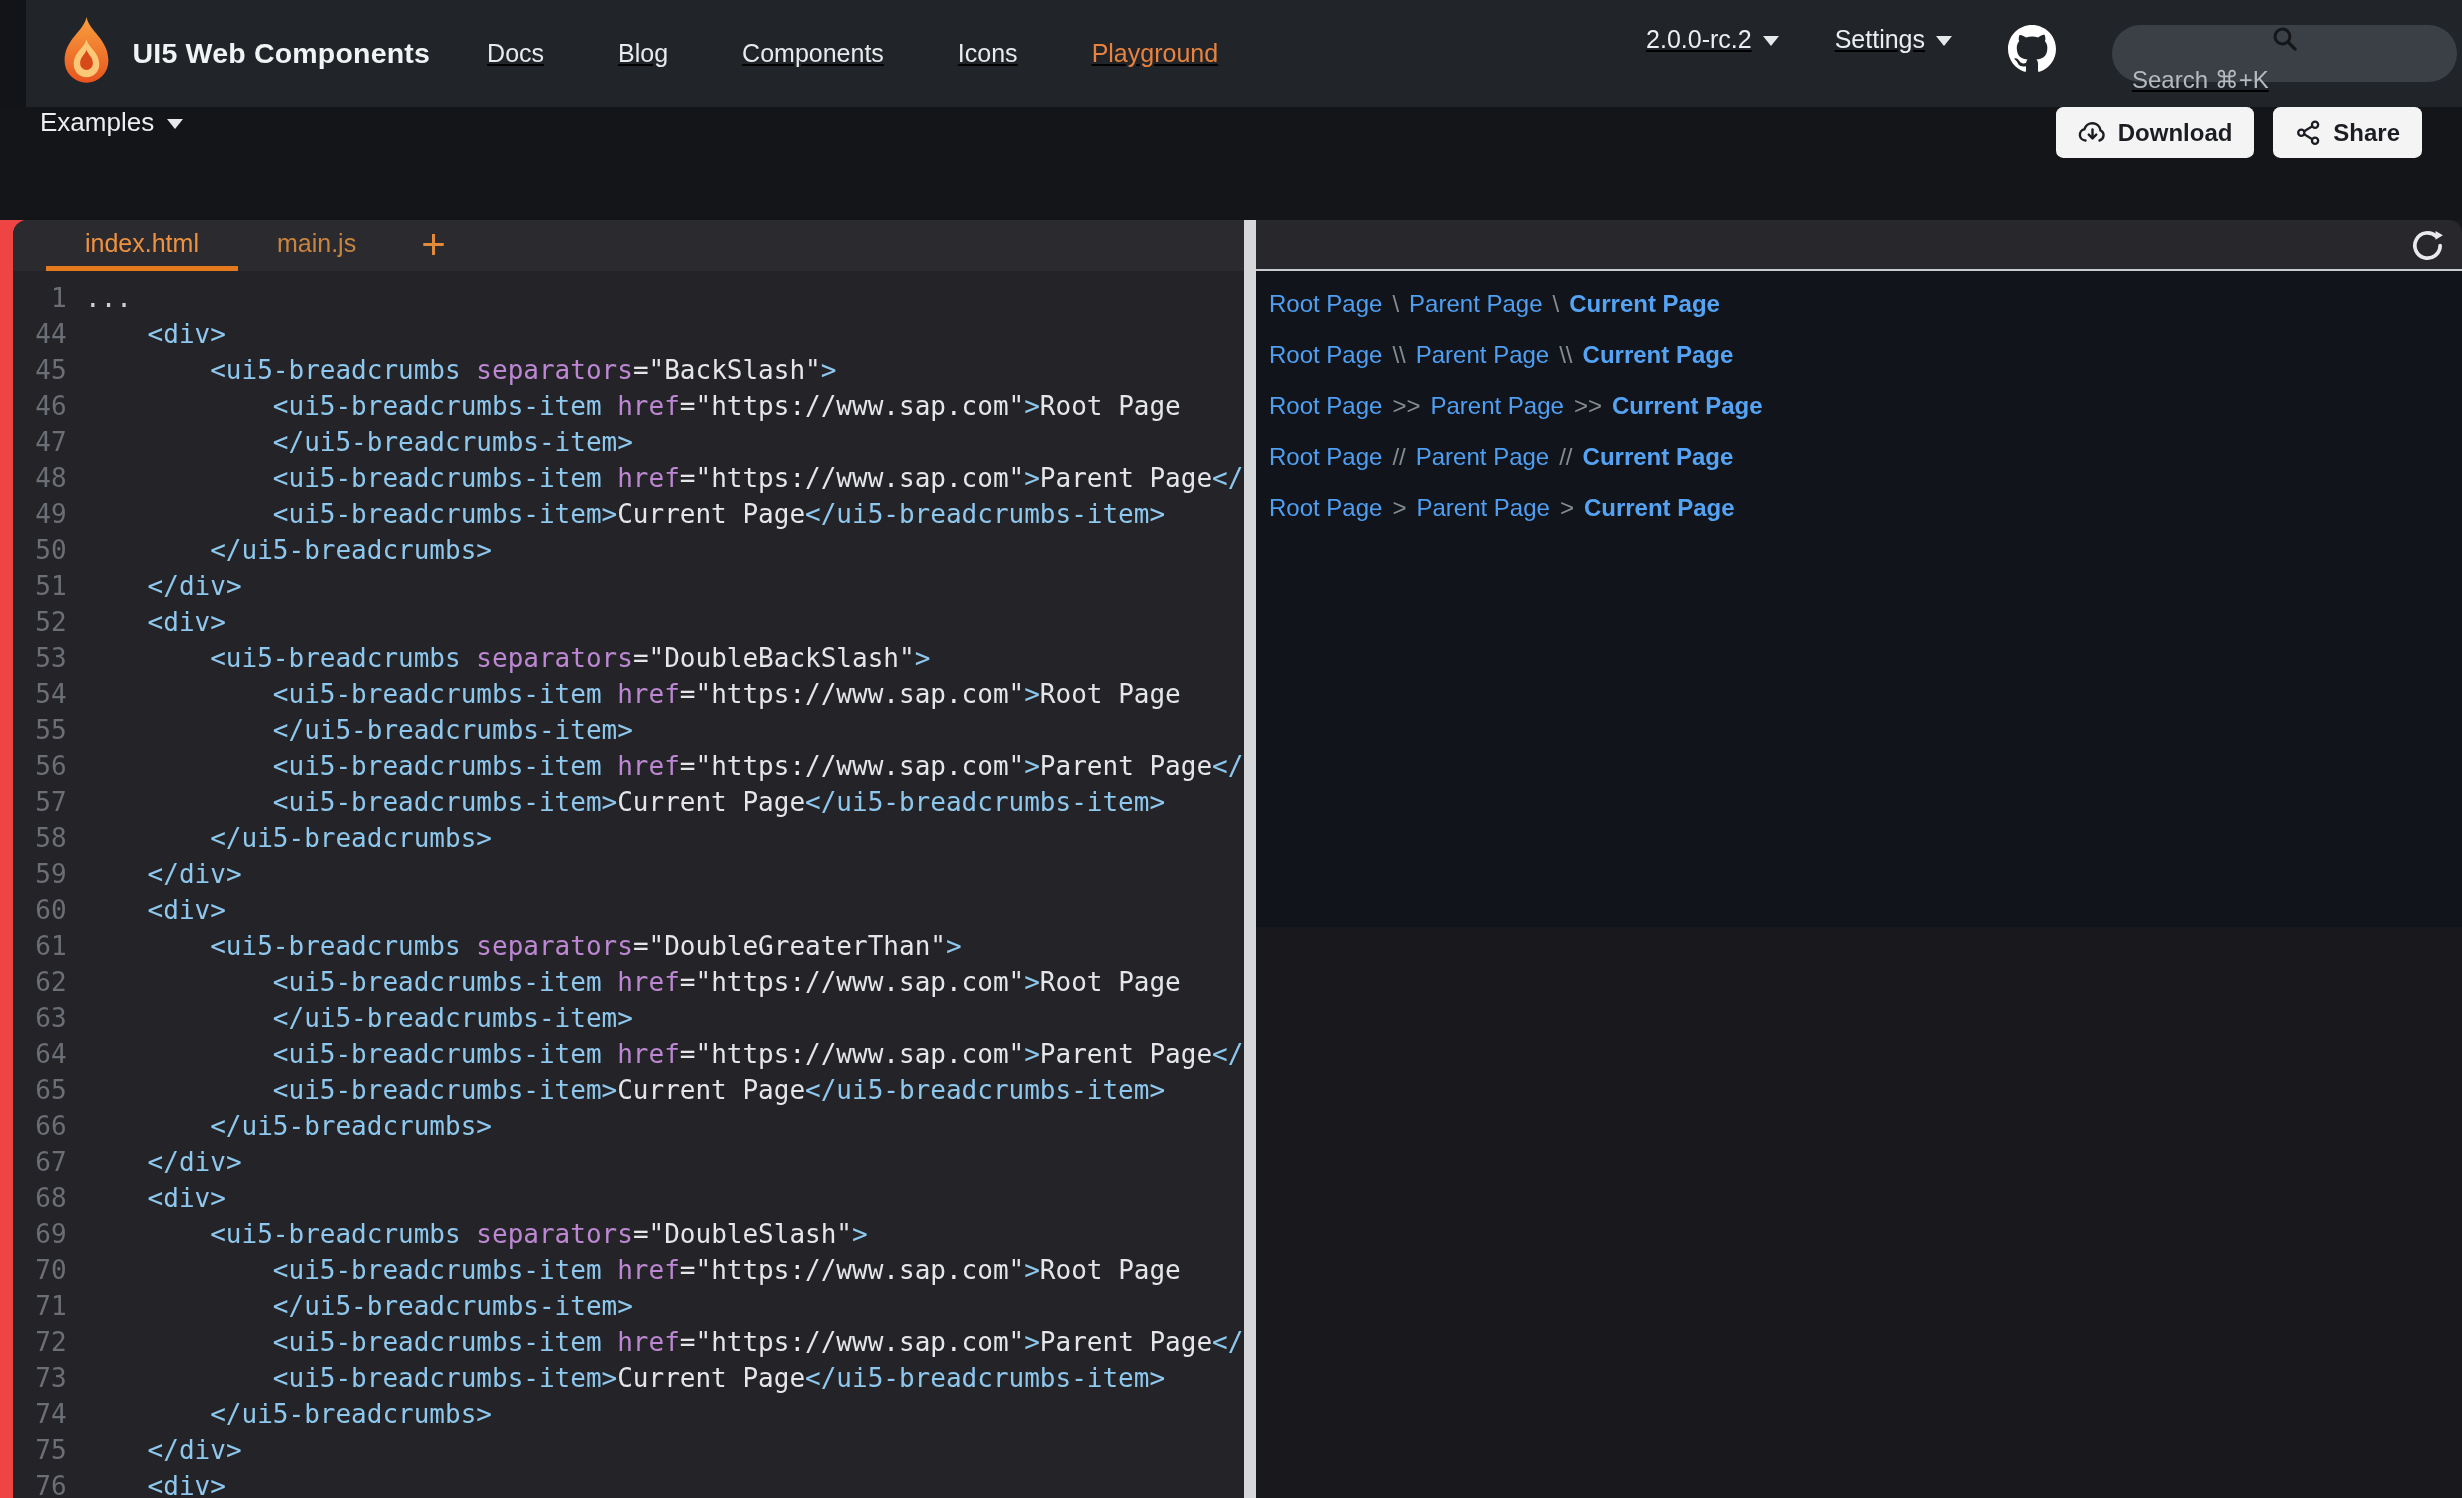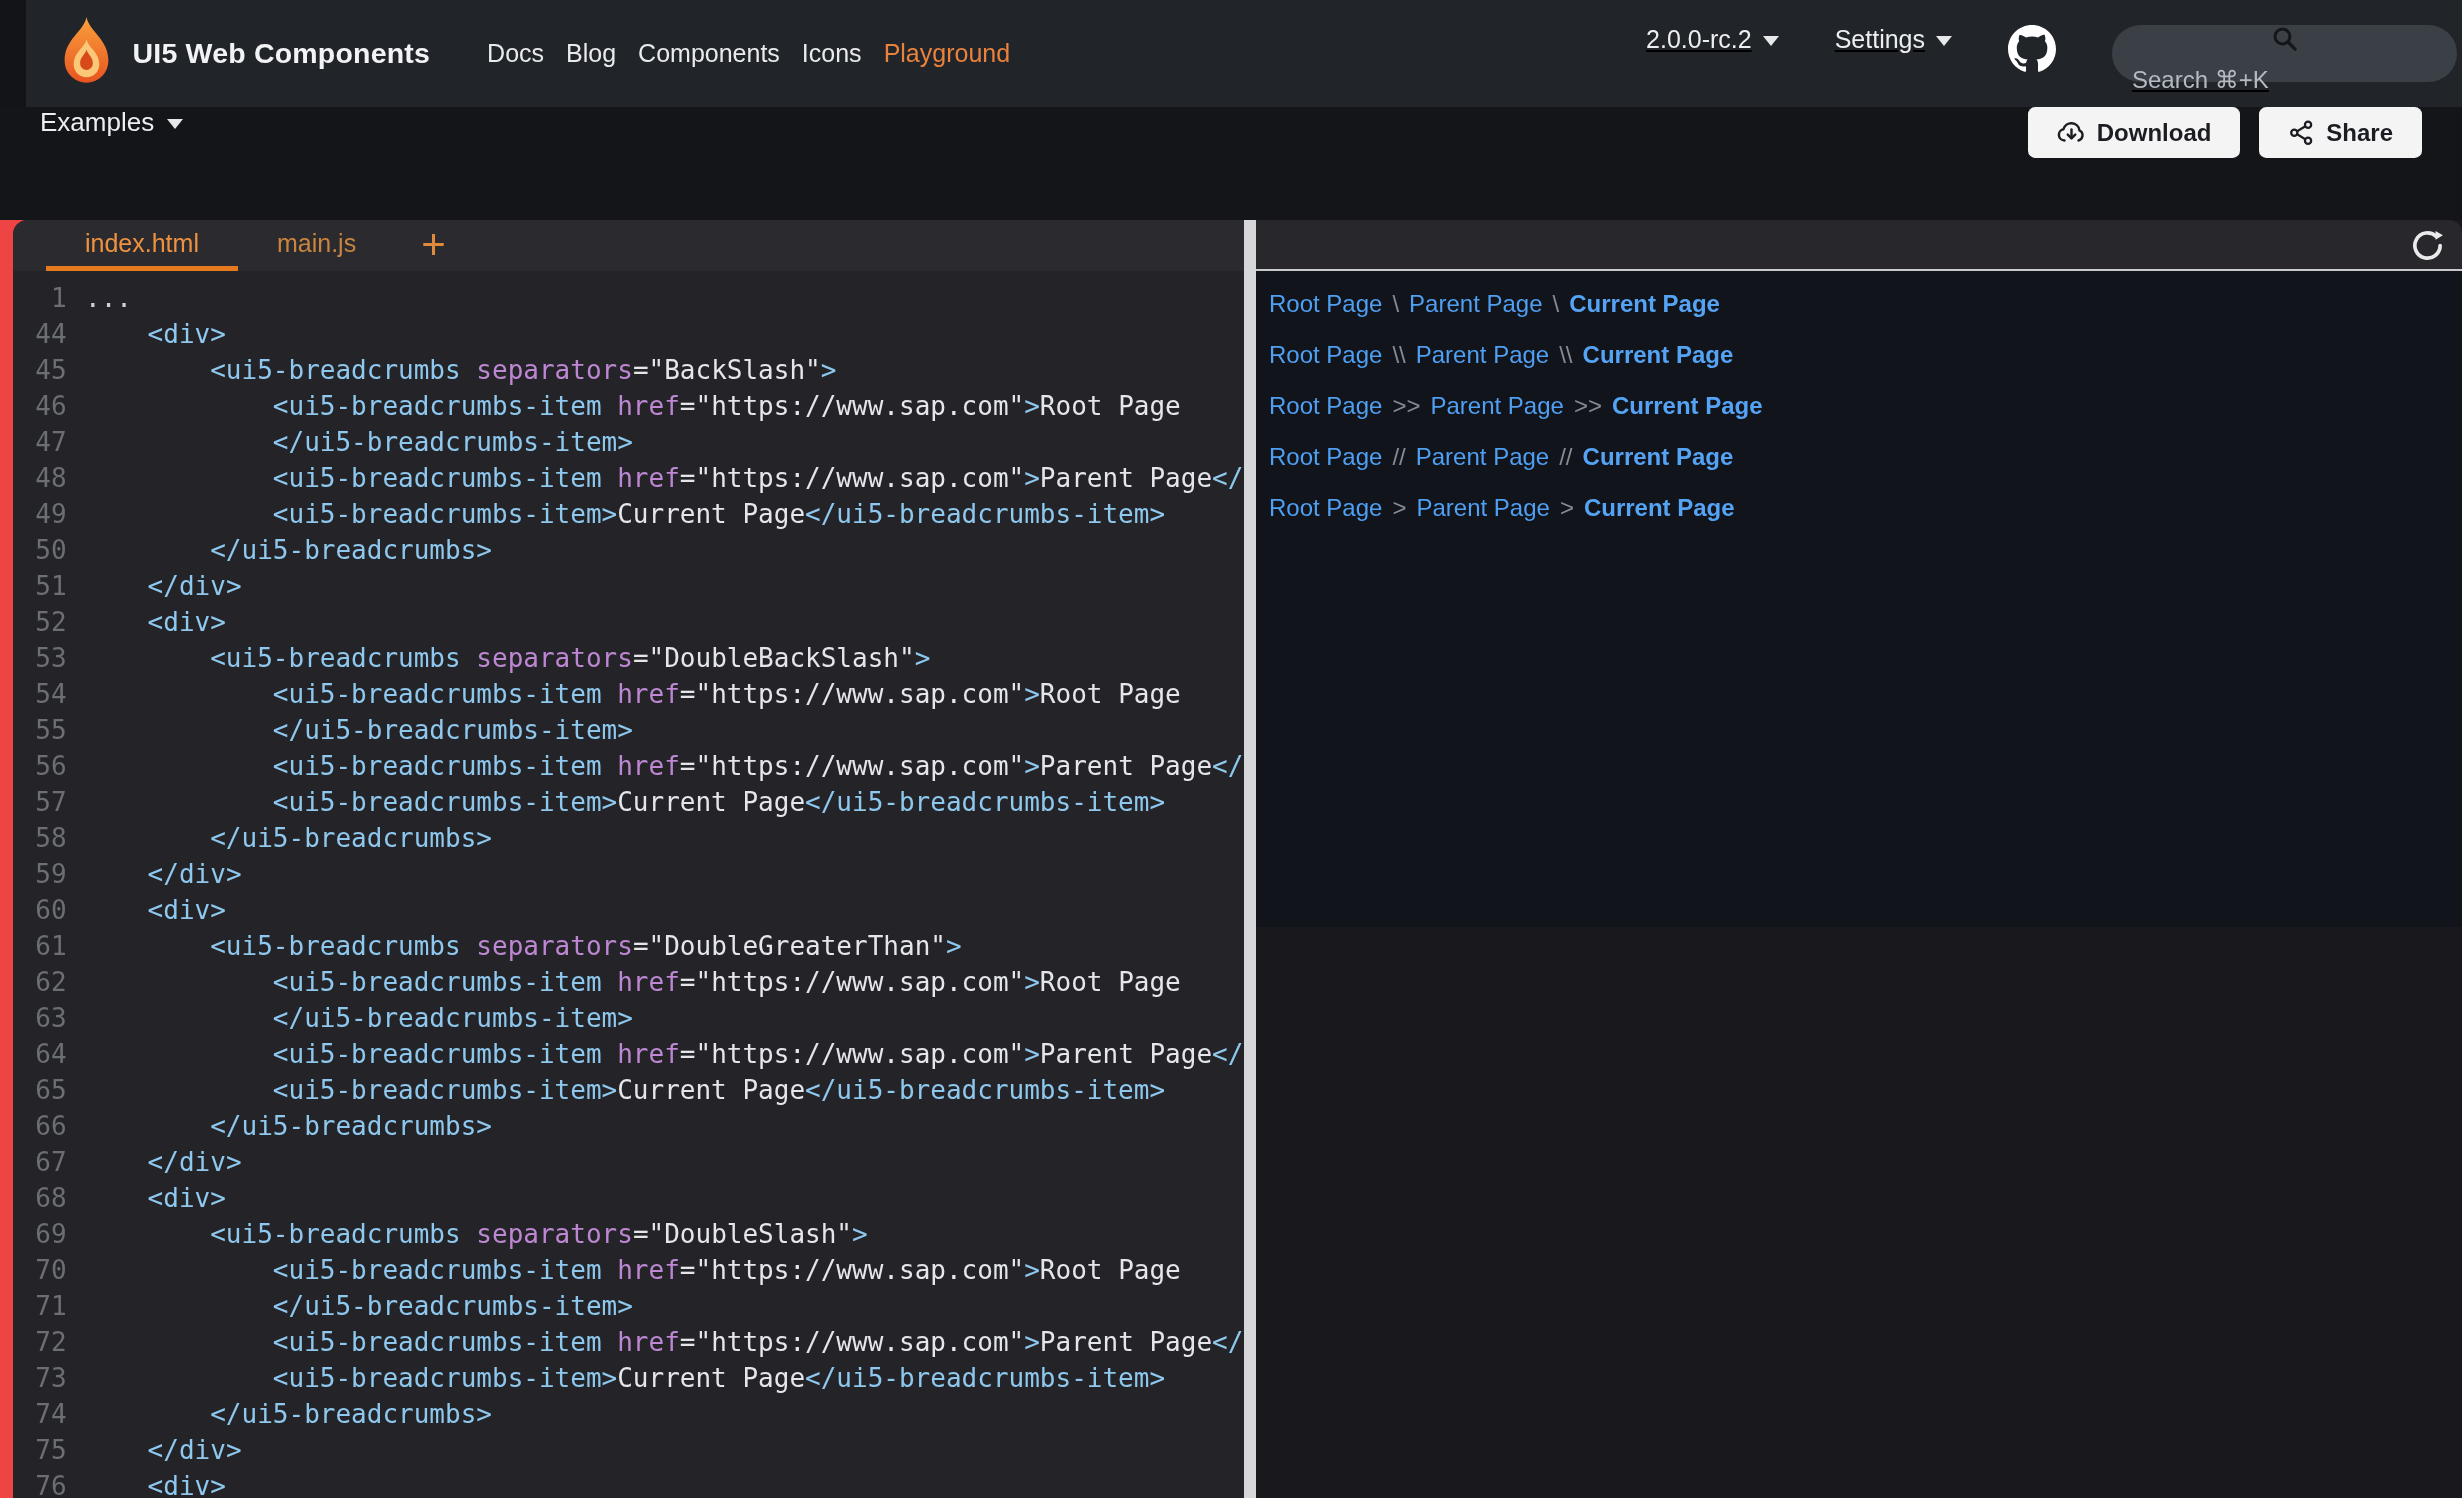--- a/index.html
+++ b/index.html
@@ -4,42 +4,42 @@
 <style>
   * { margin:0; padding:0; box-sizing:border-box; }
   html,body { width:2462px; height:1498px; overflow:hidden; background:#131417;
               font-family:"Liberation Sans", sans-serif; }
 
   
   .header { position:absolute; left:0; top:0; width:2462px; height:107px;
             background:#212429; display:flex; align-items:center; padding:0 31px;margin-left:26px; }
   .logo { width:59px; height:73px; margin-right:16.5px; flex:0 0 auto; }
   .brand { color:#f2f3f5; font-size:28.5px; font-weight:700; letter-spacing:0.2px; margin-right:57px; }
-  .main-nav { display:flex; align-items:flex-start; gap:22px; }
+  .main-nav { display:flex; align-items:flex-start; gap:74px;text-decoration:underline; }
   .nav-item { color:#e8eaec; font-size:25px; text-decoration:none; cursor:pointer; }
   .nav-item.active { color:#e8823d; }
   .header-right { margin-left:auto; display:flex; align-items:flex-start; gap:56px;text-decoration:underline; }
   .dropdown { display:flex; align-items:center; gap:11px; color:#eceef0; font-size:25px; cursor:pointer; }
   .chev { width:0; height:0; border-left:8.3px solid transparent; border-right:8.3px solid transparent;
           border-top:10px solid #e6e8ea; margin-top:3.7px; }
   .gh { width:48px; height:48px; cursor:pointer; }
   .search { width:345px; height:57px; background:#3b4046; border-radius:28.5px;
             display:flex; align-items:center; padding:0 20px; gap:13px;flex-direction:column; }
   .search svg { flex:0 0 auto; }
   .search input { background:transparent; border:none; outline:none; color:#dfe3e8;
                   font-size:24px; width:100%; font-family:"Liberation Sans",sans-serif; }
   .search input::placeholder { color:#b4bac2; }
 
   
   .examples-bar { position:absolute; left:0; top:107px; width:2462px; height:114px;
                   background:#141518; display:flex; align-items:flex-start; padding:0 40px; }
   .examples-dd { display:flex; align-items:center; gap:13px; color:#eceef0; font-size:26px; cursor:pointer; }
   .bar-actions { margin-left:auto; display:flex; gap:18.4px; }
   .btn { display:flex; align-items:center; gap:11px; background:#f4f4f4; color:#1b1d22;
-         border:none; border-radius:7.3px; height:51px; padding:0 29px;
+         border:none; border-radius:7.3px; height:51px; padding:0 22px;
          font-size:24px; font-weight:700; font-family:"Liberation Sans",sans-serif; cursor:pointer; }
 
   
   .workspace { position:absolute; left:0; top:220px; width:2462px; height:1278px; background:#ef4444; }
 
   .editor-panel { position:absolute; left:13px; top:0; width:1231px; height:1278px;
                   background:#242428; border-top-left-radius:14.7px; overflow:hidden; }
   .tabbar { height:51px; background:#2b2b2f; display:flex; align-items:flex-end; padding-left:33px; }
   .tab-strip { display:flex; height:100%; }
   .tab { display:flex; align-items:center; padding:0 39px; font-size:25px; color:#c9843f;

